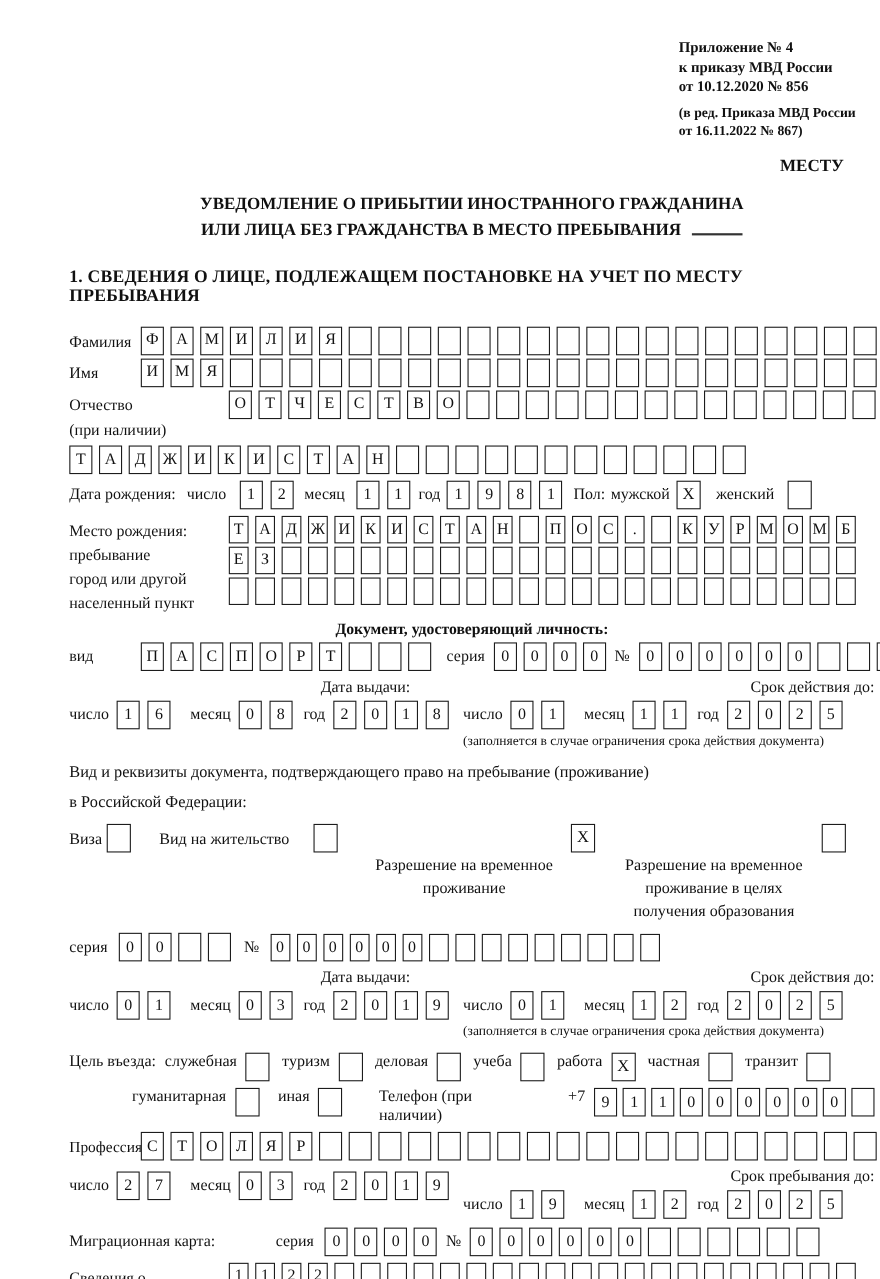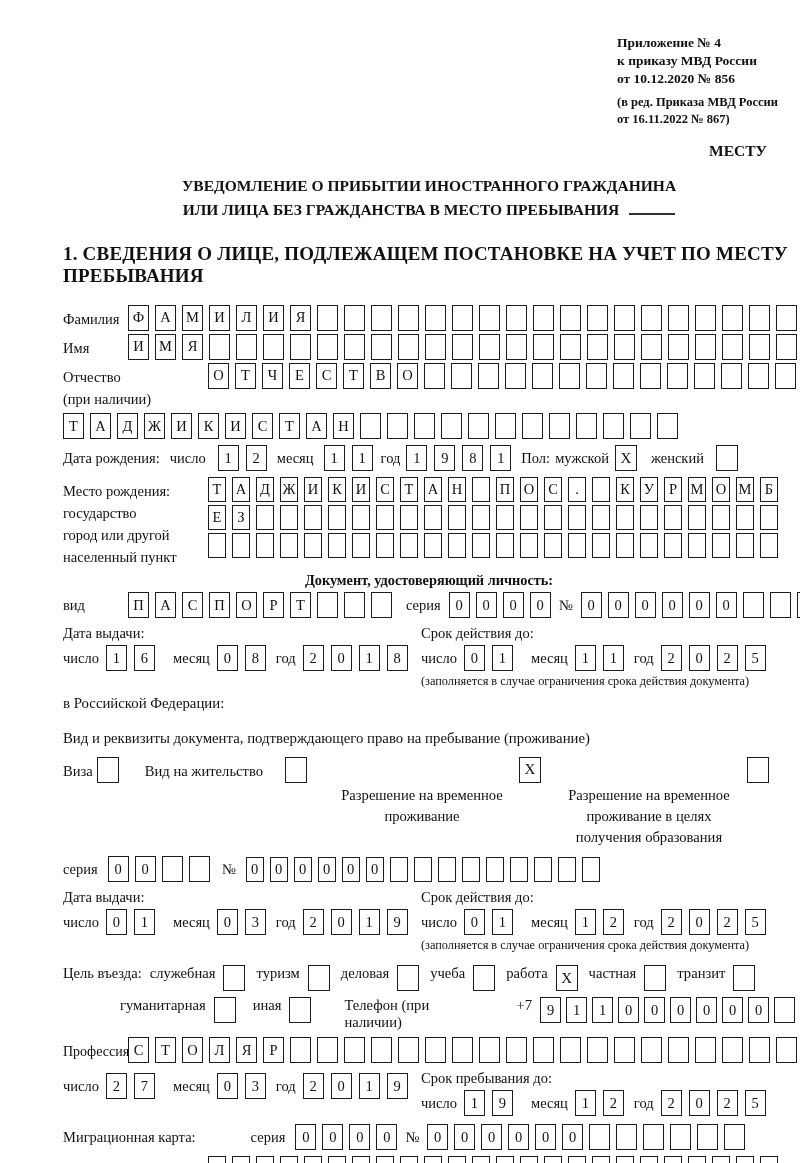--- a/index.html
+++ b/index.html
@@ -10,21 +10,21 @@
   }
   .page { padding:34px 5px 0 63px; position:relative; }
 
   
   .hdr { margin-left:554px; font-size:13.5px; line-height:1.35;font-weight:bold; }
   .hdr .sub { font-size:12.5px; margin-top:5px; line-height:1.35; }
   .forma { text-align:right; padding-right:28px; font-weight:bold; font-size:15.5px; margin-top:15px; }
 
   .title { text-align:center; font-weight:bold; font-size:15.5px; margin-top:14px; line-height:1.5; }
   .blank-line { display:inline-block; width:46px; border-bottom:2px solid #333; height:14px; margin-left:10px; }
-  .sec-heading { font-weight:bold; font-size:19px; margin-top:22px; letter-spacing:0.2px; }
+  .sec-heading { font-weight:bold; font-size:16px; margin-top:22px; letter-spacing:0.2px; }
 
   
   .frow { display:flex; align-items:flex-start; margin-top:3px; }
   .flabel { flex:none; font-size:14.5px; line-height:1.5; padding-top:4px; }
   .w65 { width:65px; }
   .w115 { width:115px; }
   .w145 { width:145px; }
   .cells { display:flex; gap:6px; flex:none; }
   .cell {
     flex:none; width:21px; height:26px; border:1.7px solid #1c1c1c;
@@ -39,21 +39,21 @@
     display:inline-flex; align-items:center; justify-content:center;
     font-size:15px; background:#fff;
   }
   .inline-row { align-items:center; font-size:14.5px; }
   .inline-row .txt { flex:none; }
 
   
   .date-pair { display:flex; margin-top:7px; }
   .date-col-left { width:358px; flex:none; }
   .date-col-right { flex:1; }
-  .date-heading { text-align:left; font-size:14.5px; }
+  .date-heading { text-align:right; font-size:14.5px; }
   .date-col-left .date-heading { width:310px; }
   .dgroup { display:flex; align-items:center; margin-top:3px; font-size:14.5px; }
   .dgroup .txt { margin-right:7px; }
   .dgroup .cells { gap:7px; margin-right:10px; }
   .date-note { font-size:12.3px; margin-top:3px; }
 
   .plain { font-size:14.8px; margin-top:9px; line-height:1.7; }
 
   
   .options-row { display:flex; margin-top:6px; font-size:14.6px; align-items:flex-start; }
@@ -242,21 +242,21 @@
     <span class="txt" style="margin-left:10px;">Пол:</span>
     <span class="txt" style="margin-left:5px;">мужской</span>
     <span class="checkbox" style="margin-left:6px;">X</span>
     <span class="txt" style="margin-left:14px;">женский</span>
     <span class="checkbox" style="margin-left:12px;"></span>
   </div>
 
   <div class="frow mt6">
     <div class="flabel w145">
       <div>Место рождения:</div>
-      <div>государство</div>
+      <div>пребывание</div>
       <div>город или другой</div>
       <div>населенный пункт</div>
     </div>
     <div class="stack">
       <div class="cells tight">
           <span class="cell">Т</span>
           <span class="cell">А</span>
           <span class="cell">Д</span>
           <span class="cell">Ж</span>
           <span class="cell">И</span>
@@ -413,22 +413,22 @@
             <span class="cell">2</span>
             <span class="cell">0</span>
             <span class="cell">2</span>
             <span class="cell">5</span>
           </span>
       </div>
       <div class="date-note">(заполняется в случае ограничения срока действия документа)</div>
     </div>
   </div>
 
+  <div class="plain">Вид и реквизиты документа, подтверждающего право на пребывание (проживание)</div>
   <div class="plain" style="margin-top:2px;">в Российской Федерации:</div>
-  <div class="plain">Вид и реквизиты документа, подтверждающего право на пребывание (проживание)</div>
 
   <div class="options-row">
     <div class="opt">
       <span class="opt-label">Виза</span>
       <span class="checkbox" style="margin-left:4px;"></span>
     </div>
     <div class="opt" style="margin-left:26px;">
       <span class="opt-label">Вид на жительство</span>
       <span class="checkbox" style="margin-left:22px;"></span>
     </div>

